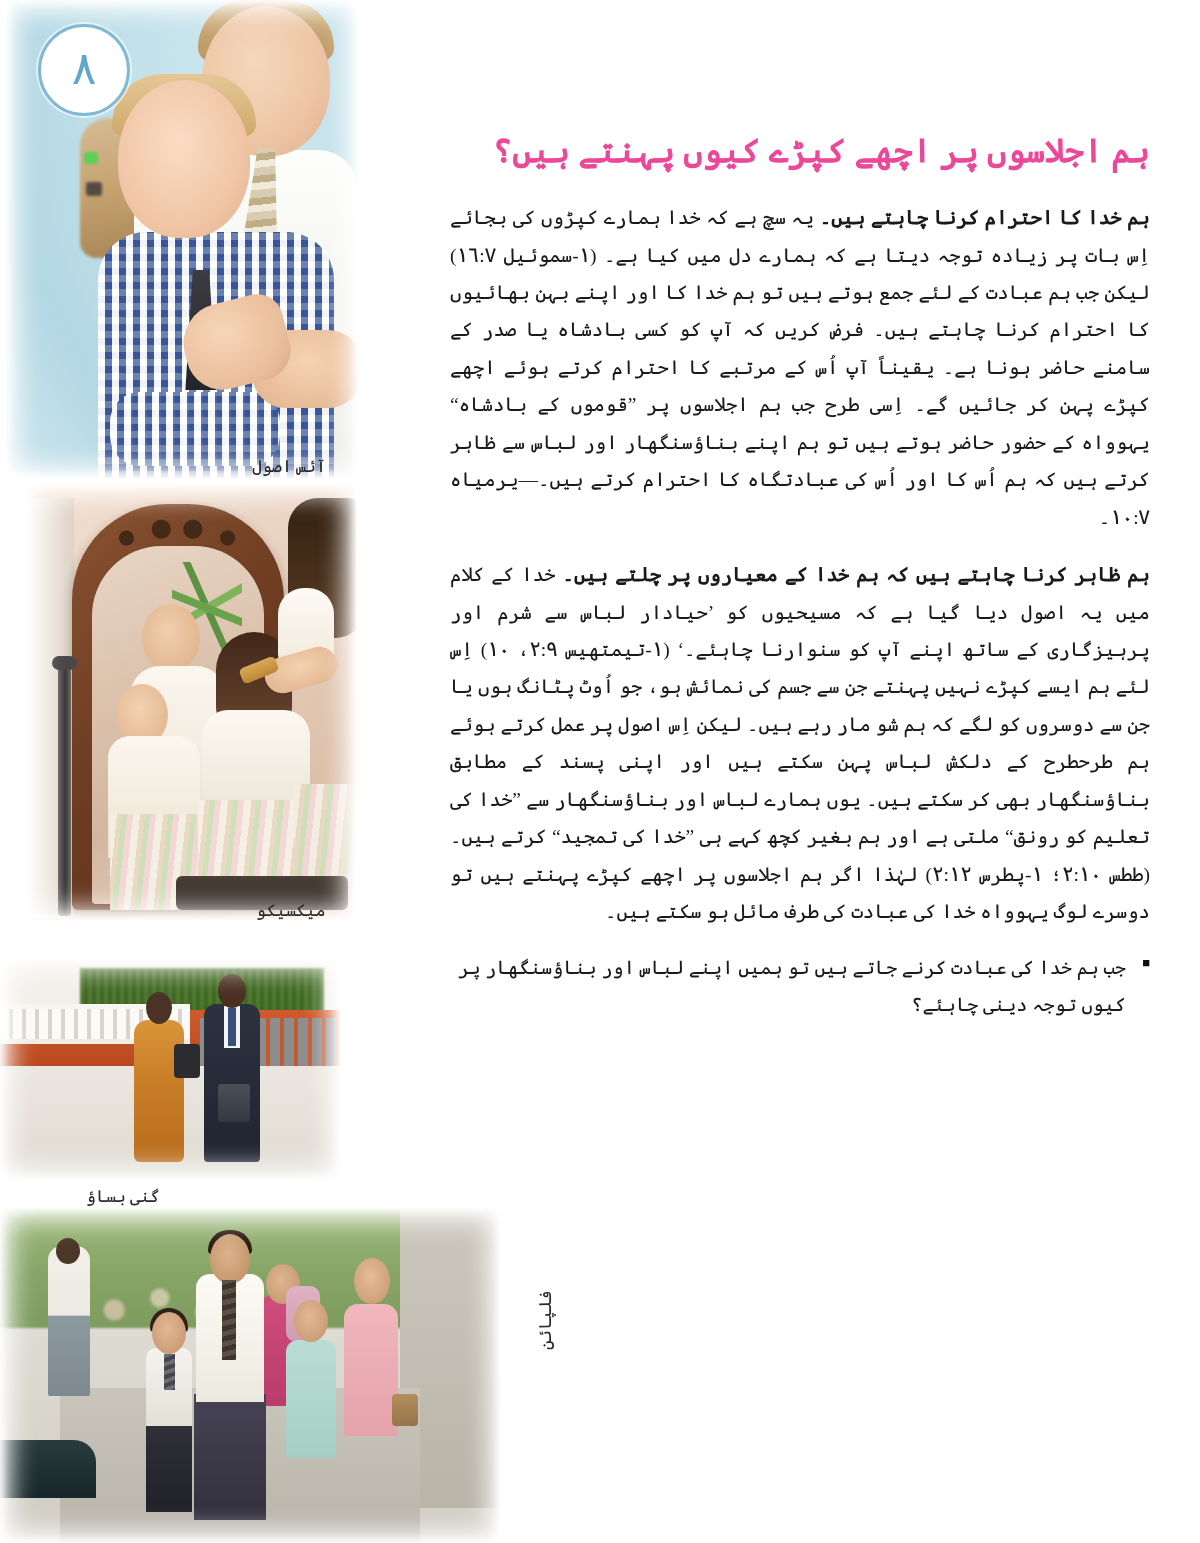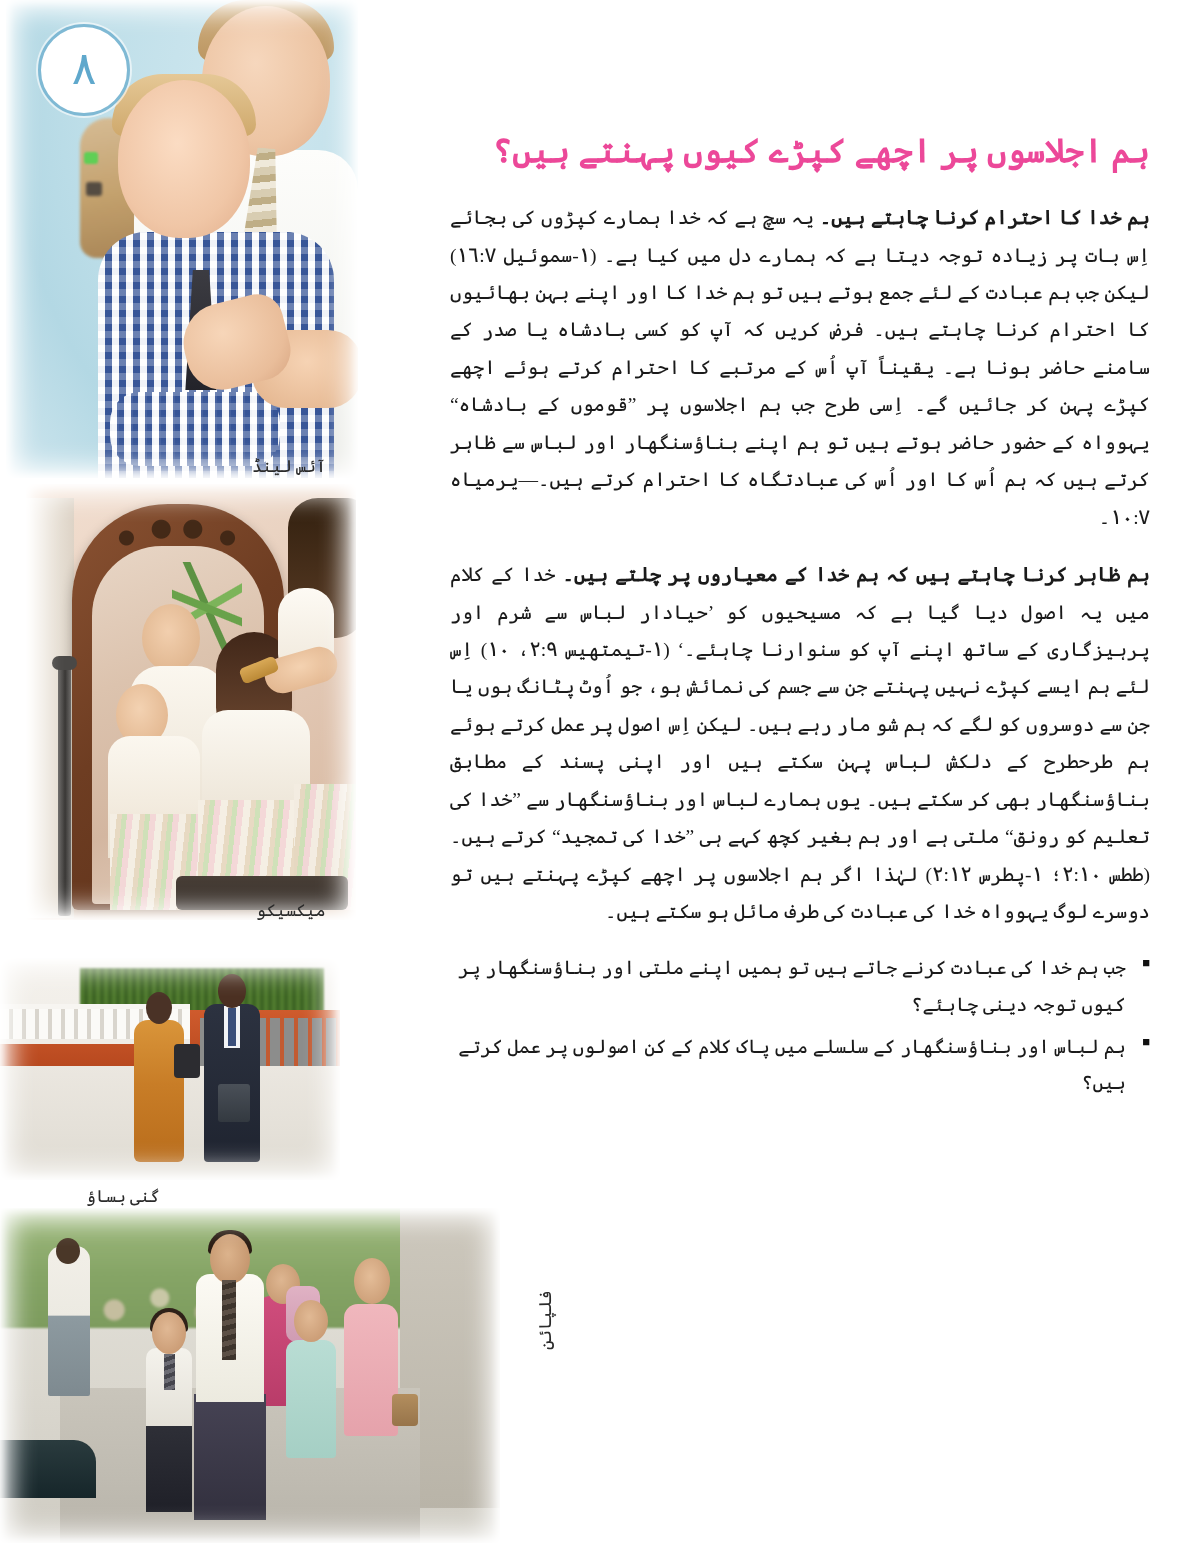--- a/index.html
+++ b/index.html
@@ -504,21 +504,21 @@
     <div id="ice-boy-body"></div>
     <div id="ice-boy-hair"></div>
     <div id="ice-boy-head"></div>
     <div id="ice-boy-tie"></div>
     <div id="ice-boy-arm"></div>
     <div id="ice-dad-arm"></div>
     <div id="ice-dad-hand"></div>
   </div>
   <div class="feather"></div>
 </div>
-<div class="caption" style="left:252px; top:456px;">آئس لینڈ</div>
+<div class="caption" style="left:252px; top:456px;">آئس اصول</div>
 
 <div class="photo" id="photo-mexico">
   <div class="scene">
     <div class="bg"></div>
     <div id="mx-curtain"></div>
     <div id="mx-mirror-frame"></div>
     <div id="mx-mirror-glass"></div>
     <div id="mx-scroll"></div>
     <div id="mx-plant"></div>
     <div id="mx-mom-refl-hair"></div>
@@ -606,17 +606,16 @@
 
   <h1 id="article-title">ہم اجلاسوں پر اچھے کپڑے کیوں پہنتے ہیں؟</h1>
 
 
   <p class="para"><span class="lead">ہم خدا کا احترام کرنا چاہتے ہیں۔</span><span> یہ سچ ہے کہ خدا ہمارے کپڑوں کی بجائے اِس بات پر زیادہ توجہ دیتا ہے کہ ہمارے دل میں کیا ہے۔ (١-سموئیل ١٦:٧) لیکن جب ہم عبادت کے لئے جمع ہوتے ہیں تو ہم خدا کا اور اپنے بہن بھائیوں کا احترام کرنا چاہتے ہیں۔ فرض کریں کہ آپ کو کسی بادشاہ یا صدر کے سامنے حاضر ہونا ہے۔ یقیناً آپ اُس کے مرتبے کا احترام کرتے ہوئے اچھے کپڑے پہن کر جائیں گے۔ اِسی طرح جب ہم اجلاسوں پر ”قوموں کے بادشاہ“ یہوواہ کے حضور حاضر ہوتے ہیں تو ہم اپنے بناؤسنگھار اور لباس سے ظاہر کرتے ہیں کہ ہم اُس کا اور اُس کی عبادتگاہ کا احترام کرتے ہیں۔—یرمیاہ ١٠:٧۔</span></p>
 
   <p class="para"><span class="lead">ہم ظاہر کرنا چاہتے ہیں کہ ہم خدا کے معیاروں پر چلتے ہیں۔</span><span> خدا کے کلام میں یہ اصول دیا گیا ہے کہ مسیحیوں کو ’حیادار لباس سے شرم اور پرہیزگاری کے ساتھ اپنے آپ کو سنوارنا چاہئے۔‘ (١-تیمتھیس ٢:٩، ١٠) اِس لئے ہم ایسے کپڑے نہیں پہنتے جن سے جسم کی نمائش ہو، جو اُوٹ پٹانگ ہوں یا جن سے دوسروں کو لگے کہ ہم شو مار رہے ہیں۔ لیکن اِس اصول پر عمل کرتے ہوئے ہم طرحطرح کے دلکش لباس پہن سکتے ہیں اور اپنی پسند کے مطابق بناؤسنگھار بھی کر سکتے ہیں۔ یوں ہمارے لباس اور بناؤسنگھار سے ”خدا کی تعلیم کو رونق“ ملتی ہے اور ہم بغیر کچھ کہے ہی ”خدا کی تمجید“ کرتے ہیں۔ (ططس ٢:١٠؛ ١-پطرس ٢:١٢) لہٰذا اگر ہم اجلاسوں پر اچھے کپڑے پہنتے ہیں تو دوسرے لوگ یہوواہ خدا کی عبادت کی طرف مائل ہو سکتے ہیں۔</span></p>
 
 
   <ul id="review-list">
-    <li>جب ہم خدا کی عبادت کرنے جاتے ہیں تو ہمیں اپنے ملتی اور بناؤسنگھار پر کیوں توجہ دینی چاہئے؟</li>
-    <li>ہم لباس اور بناؤسنگھار کے سلسلے میں پاک کلام کے کن اصولوں پر عمل کرتے ہیں؟</li>
+    <li>جب ہم خدا کی عبادت کرنے جاتے ہیں تو ہمیں اپنے لباس اور بناؤسنگھار پر کیوں توجہ دینی چاہئے؟</li>
   </ul>
 
 </div>
 
 </body></html>

